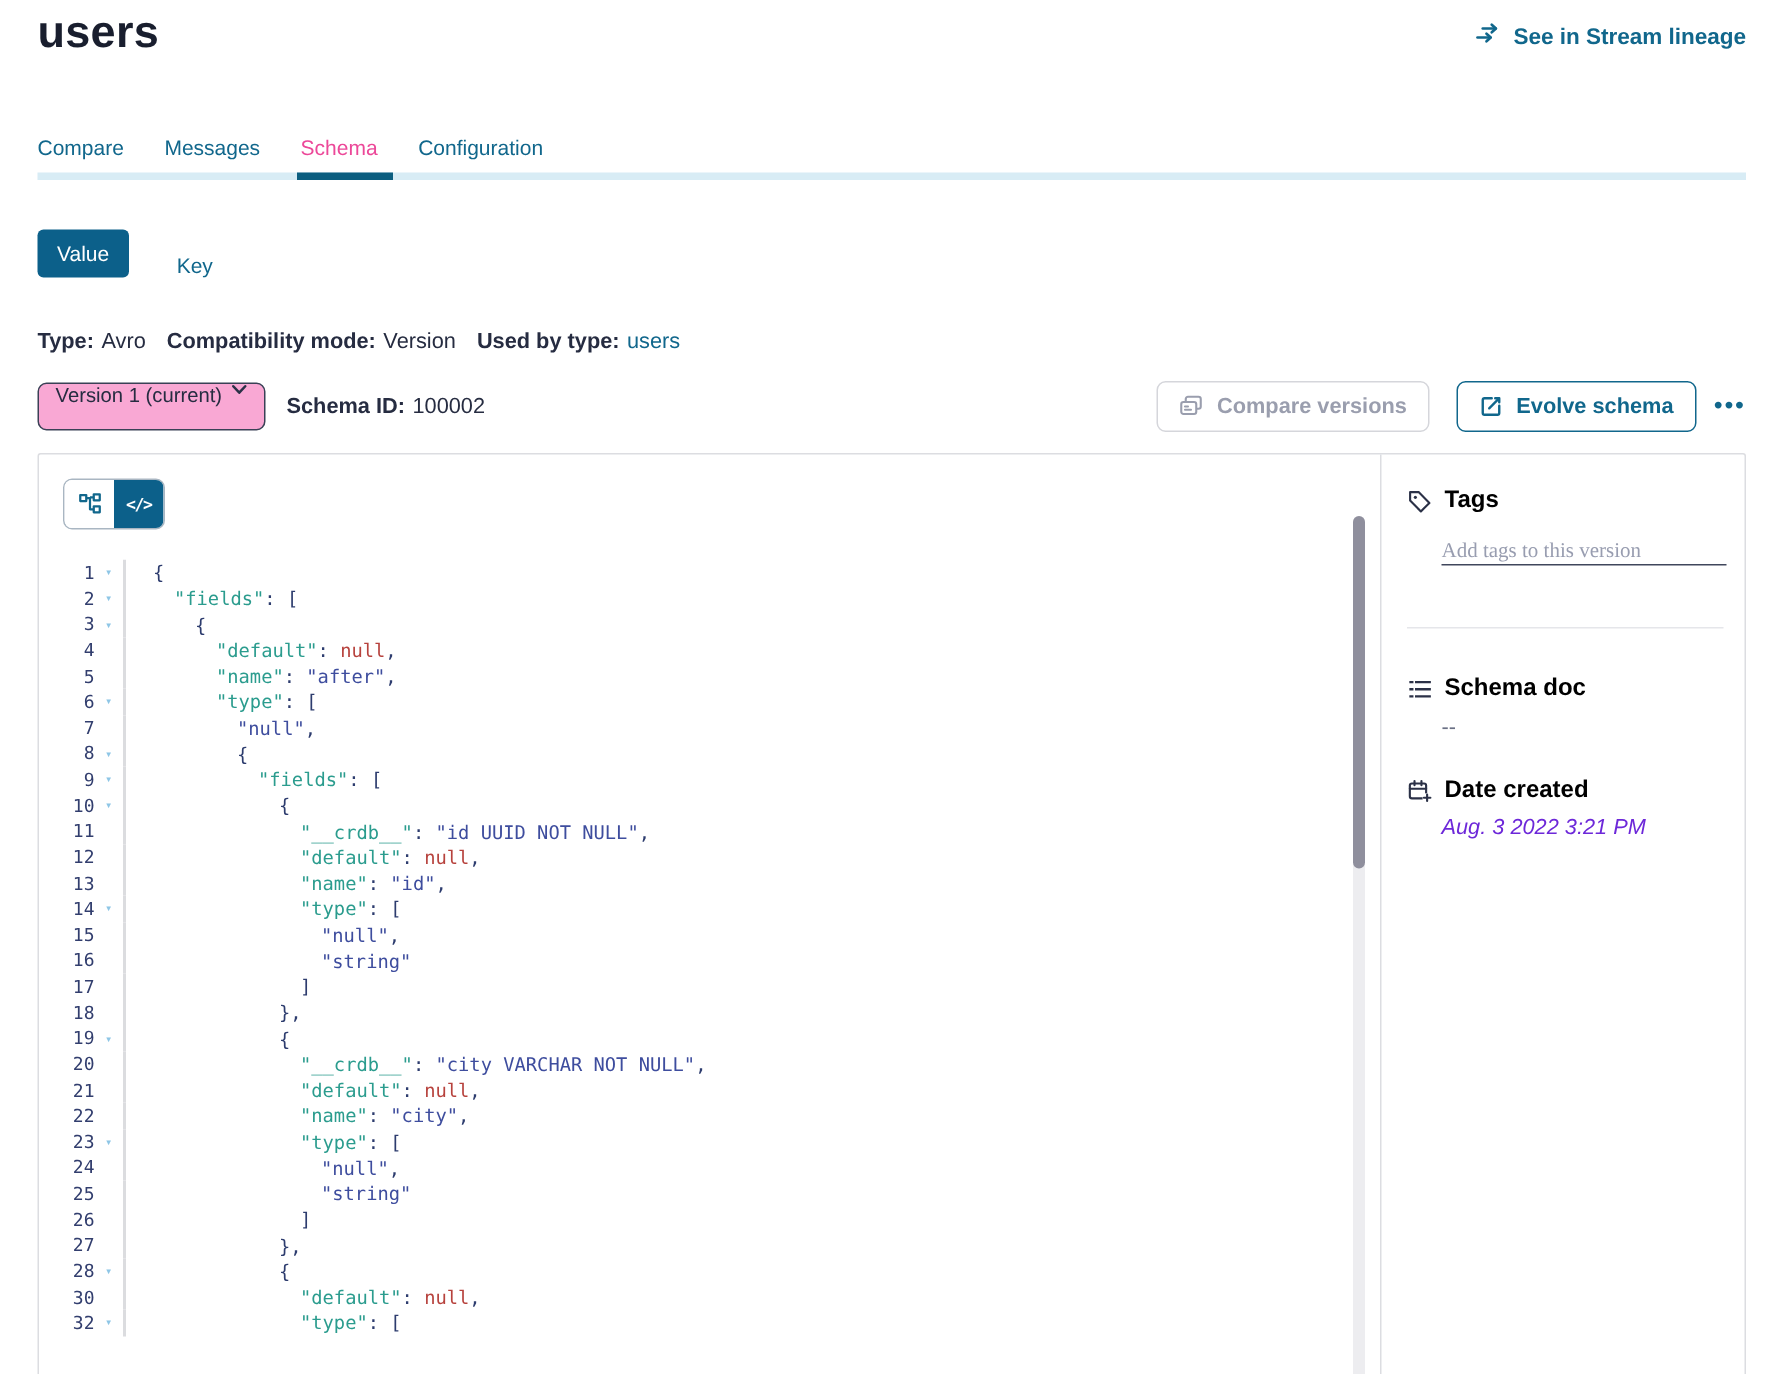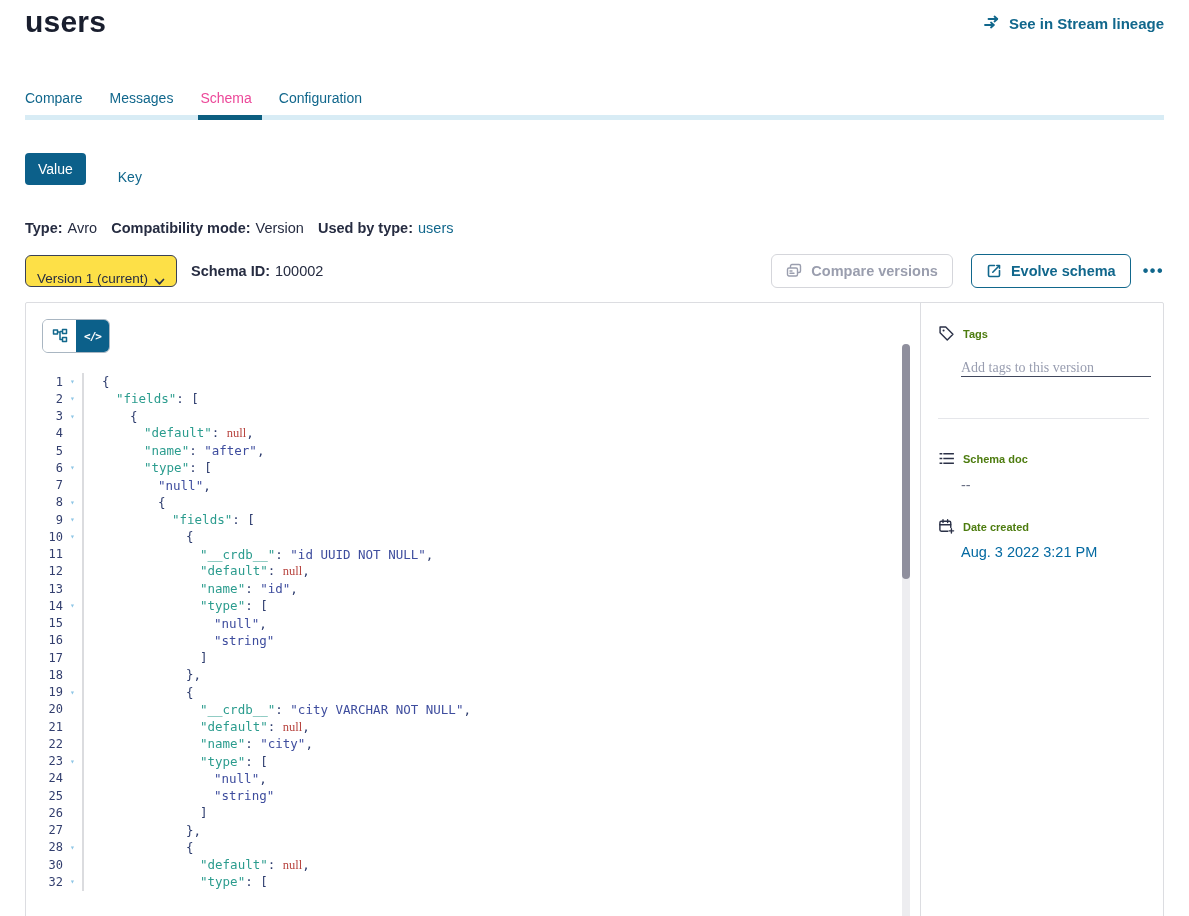--- a/index.html
+++ b/index.html
@@ -21,22 +21,22 @@
   .value-key { position:absolute; left:25px; top:153px; display:flex; align-items:flex-end; gap:32px; }
   .value-btn { background:var(--accent-dark); color:#fff; border:none; border-radius:4px; padding:8px 13px;
     font-size:14px; font-family:inherit; cursor:pointer; }
   .key-link { color:var(--accent); font-size:14px; cursor:pointer; }
 
   .meta-row { position:absolute; left:25px; top:220px; font-size:14.5px; display:flex; gap:14px; color:#262c41; }
   .meta-item .label { font-weight:700; margin-right:5px; }
   .meta-item .value.link { color:var(--accent); cursor:pointer; }
 
   .version-row { position:absolute; left:25px; top:254px; right:25px; height:34px; display:flex; align-items:center; }
-  .select { width:152px; height:32px; border:1px solid #3a4156; border-radius:6px; display:flex; align-items:flex-end;
-    justify-content:space-between; padding:0 11px; font-size:13.5px; color:#262c41; background:#fde047; cursor:pointer; }
+  .select { width:152px; height:32px; border:1px solid #3a4156; border-radius:6px; display:flex; align-items:flex-start;
+    justify-content:space-between; padding:0 11px; font-size:13.5px; color:#262c41; background:#f9a8d4; cursor:pointer; }
   .schema-id { margin-left:14px; font-size:14.5px; color:#262c41; }
   .schema-id .label { font-weight:700; margin-right:5px; }
   .spacer { flex:1; }
   .btn { height:34px; display:flex; align-items:center; gap:9px; border-radius:6px; padding:0 14px;
     font-size:14.5px; font-weight:700; background:#fff; font-family:inherit; cursor:pointer; }
   .btn.disabled { border:1px solid #d5d6db; color:#9a9eae; cursor:default; }
   .btn.primary-outline { border:1.5px solid var(--accent); color:var(--accent); margin-left:18px; }
   .more-btn { margin-left:12px; color:var(--accent); font-size:16px; font-weight:700; letter-spacing:1.5px; cursor:pointer; }
 
   .panel { position:absolute; left:25px; top:302px; width:1139px; height:640px;
@@ -50,40 +50,40 @@
 
   .code-region { position:absolute; left:0; top:70px; width:877px; bottom:0; overflow:hidden; }
   .code-line { display:flex; height:17.25px; align-items:center;
     font-family:"DejaVu Sans Mono","Liberation Mono",monospace; font-size:12.5px; white-space:pre; }
   .ln { width:37px; text-align:right; color:var(--line-number); font-size:12px; flex:none; }
   .caret-col { width:21px; flex:none; color:var(--caret); font-size:8px; border-right:2px solid #dbdcdf;
     align-self:stretch; display:flex; align-items:center; justify-content:center; }
   .code-text { color:var(--code-punct); }
   .tk-k { color:var(--code-key); }
   .tk-s { color:var(--code-string); }
-  .tk-n { color:var(--code-null);font-family:Liberation Serif, serif; }
+  .tk-n { color:var(--code-null); }
   .tk-p { color:var(--code-punct); }
 
   .scrollbar-track { position:absolute; left:876px; top:41px; bottom:6px; width:8px; background:#ededf0; border-radius:4px; }
   .scrollbar-thumb { position:absolute; left:0; top:0; width:8px; height:235px; background:#8f8f9d; border-radius:4px; cursor:pointer; }
 
   .v-divider { position:absolute; left:894px; top:0; bottom:0; width:1px; background:#dcdde1; }
   .sidebar { position:absolute; left:895px; top:0; right:0; bottom:0; }
   .side-header { position:absolute; left:17px; display:flex; align-items:center; gap:8px;
-    font-size:11px; font-weight:700; color:#4d7c0f; }
+    font-size:16px; font-weight:700; color:#000000; }
   .side-header .ic { display:flex; align-items:center; }
   #tags-h { top:22px; }
   .tags-input { position:absolute; left:40px; top:57px; width:190px; border:none; border-bottom:1px solid #40475c;
     padding:0 0 0 0; font-size:14px; color:#701a75; font-family:Liberation Serif, serif; background:transparent; outline:none; }
   .tags-input::placeholder { color:#989db0; opacity:1; }
   .side-hr { position:absolute; left:17px; top:115px; width:211px; height:1px; background:#e5e6ea; }
   #schemadoc-h { top:147px; }
   .schemadoc-value { position:absolute; left:40px; top:174px; font-size:14.5px; color:#6a7085; }
   #datecreated-h { top:215px; }
-  .datecreated-value { position:absolute; left:40px; top:241px; font-size:14.5px; color:#0369a1; }
+  .datecreated-value { position:absolute; left:40px; top:241px; font-size:14.5px; color:#6d28d9;font-style:italic; }
 </style>
 </head>
 <body>
 
 <div class="page-title">users</div>
 
 <div class="lineage-link">
   <span class="ic">
     <svg width="17" height="14" viewBox="0 0 17 14" fill="none" stroke="currentColor" stroke-width="1.8" stroke-linecap="round" stroke-linejoin="round">
       <path d="M4.5 4 H13"></path>

